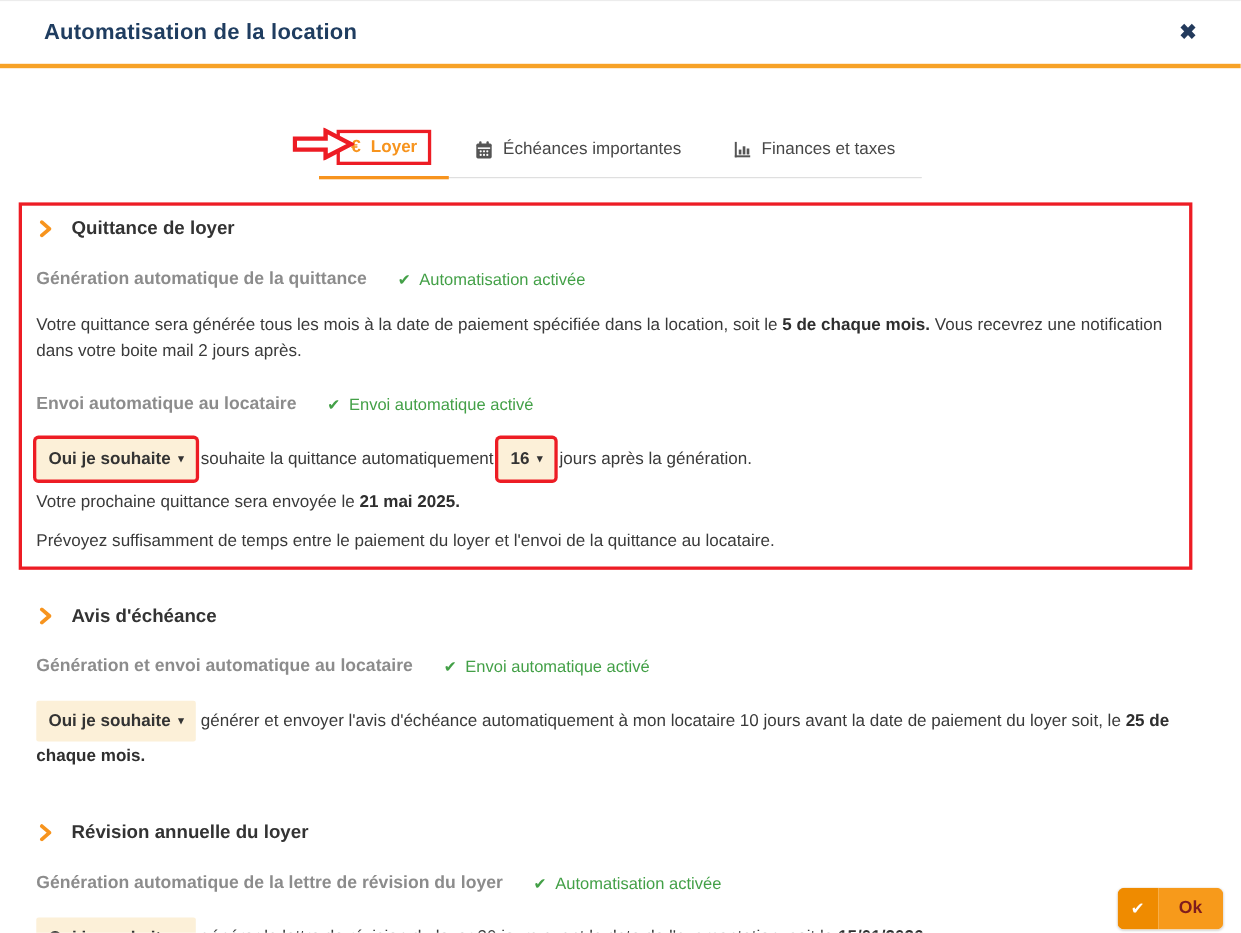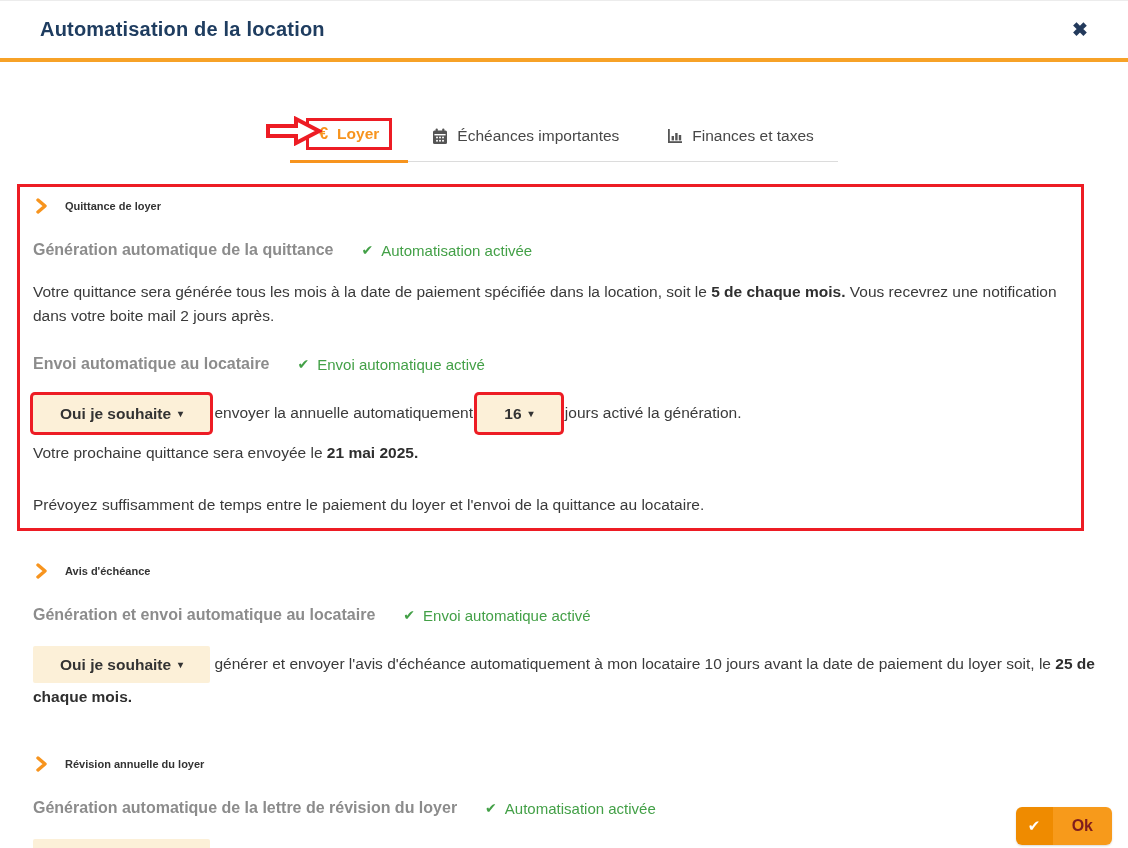--- a/index.html
+++ b/index.html
@@ -45,46 +45,46 @@
   .content { padding:0 33px; margin-top:34px; font-size:15.5px; color:#3a3a3a; }
 
   .section { position:relative; }
   .annotation-rect {
     position:absolute; left:-16px; right:11px; top:-12px; bottom:-14px;
     border:3px solid #ed1c24; pointer-events:none;
   }
 
   .section-title {
     display:flex; align-items:center; gap:18px;
-    font-size:11px; font-weight:bold; color:#333;
+    font-size:17px; font-weight:bold; color:#333;
     margin:0 0 0 3px; padding-top:2px;
   }
   .chevron { display:flex; }
 
   .label-row { display:flex; align-items:center; gap:28px; margin-top:27px; }
   .gray-label { font-size:16px; font-weight:bold; color:#8c8c8c; }
   .status { display:flex; align-items:center; gap:8px; color:#43a047; font-size:15px; }
   .status .check { font-size:14px; }
 
   .para { margin-top:21px; line-height:1.55; max-width:1060px; }
   .para b, .chip-line b { color:#2f2f2f; }
 
   .chip {
     display:inline-flex; align-items:center; gap:7px;
     background:#fcf0d8; color:#333; font-weight:bold; font-size:15.5px;
-    padding:5px 27px; border-radius:2px; cursor:pointer;
+    padding:5px 11px; border-radius:2px; cursor:pointer;
     vertical-align:middle;
     text-align:right;
   }
   .chip .caret { font-size:10px; color:#333; }
   .chip.annotated { box-shadow:0 0 0 3px #ed1c24; }
 
   .chip-line { margin-top:22px; line-height:1.75; }
   .tight { margin-top:9px; }
-  .tighter { margin-top:28px; }
+  .tighter { margin-top:11px; }
 
   .sec-gap { margin-top:44px; }
 
   
   .ok-btn {
     position:absolute; right:16px; bottom:3px;
     display:flex; height:38px; border-radius:6px; overflow:hidden; cursor:pointer;
     box-shadow:0 1px 2px rgba(0,0,0,.15);
   }
   .ok-check {
@@ -175,24 +175,24 @@
       <span class="gray-label">Envoi automatique au locataire</span>
       <span class="status">
         <span class="check">✔</span>
         <span>Envoi automatique activé</span>
       </span>
     </div>
 
     <div class="chip-line"><span class="chip annotated">
           <span>Oui je souhaite</span>
           <span class="caret">▾</span>
-        </span><span> envoyer la annuelle automatiquement </span><span class="chip annotated">
+        </span><span> souhaite la quittance automatiquement </span><span class="chip annotated">
           <span>16</span>
           <span class="caret">▾</span>
-        </span><span> jours activé la génération.</span></div>
+        </span><span> jours après la génération.</span></div>
 
     <div class="para tight"><span>Votre prochaine quittance sera envoyée le </span><b>21 mai 2025.</b></div>
 
     <div class="para tighter">Prévoyez suffisamment de temps entre le paiement du loyer et l'envoi de la quittance au locataire.</div>
   </div>
 
   <div class="section sec-gap">
     <div class="section-title">
       <svg class="chevron" width="11" height="16" viewBox="0 0 11 16">
         <polyline points="2,2 9,8 2,14" fill="none" stroke="#f7941e" stroke-width="3.4" stroke-linecap="round" stroke-linejoin="round"></polyline>

